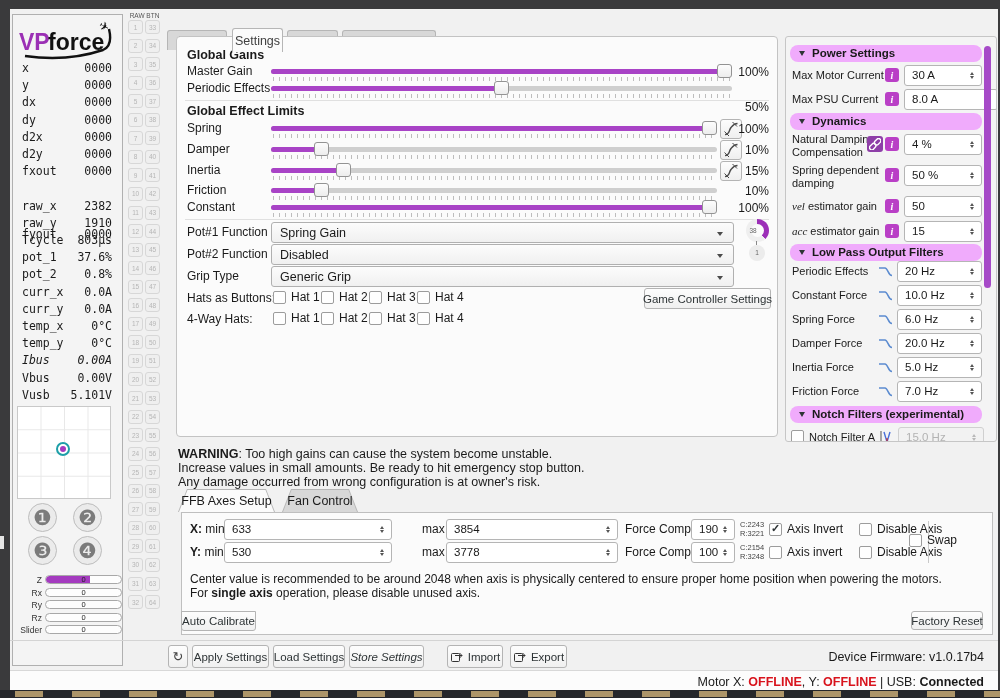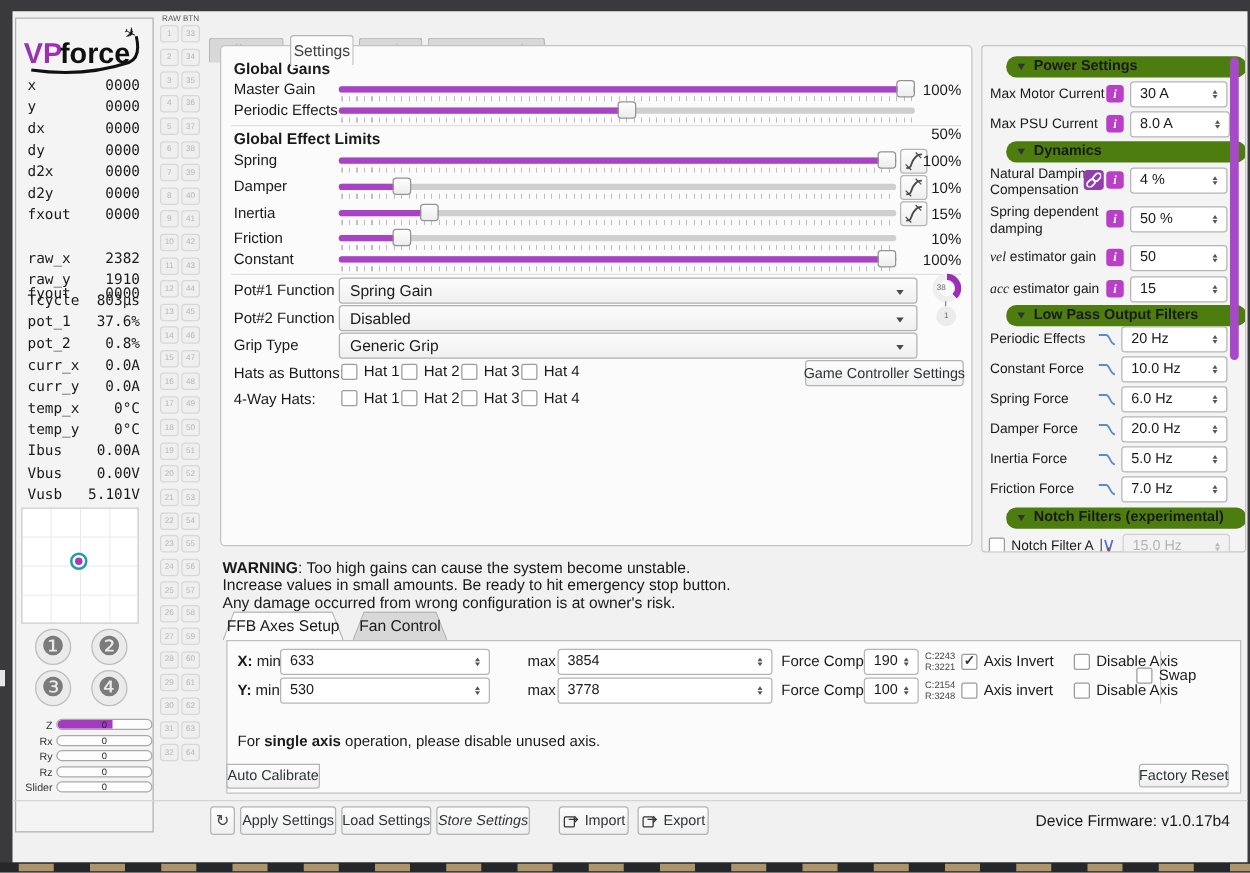--- a/index.html
+++ b/index.html
@@ -48,21 +48,21 @@
   .dropdown .dtext { position:absolute; left:8px; top:3px; }
   .dropdown .darrow { position:absolute; right:10px; top:9px; width:0; height:0; border:3.5px solid transparent; border-top:4.5px solid #4a4a4a; }
   .cb { width:13px; height:13px; background:#fefefe; border:1px solid #9c9c9c; border-radius:2px; position:relative; flex:none; }
   .cb.checked::after { content:"✓"; position:absolute; left:1px; top:-2px; font-size:11px; font-weight:bold; color:#2e3436; }
   .cblabel { font-size:12px; color:#1a1a1a; margin-left:5px; white-space:nowrap; }
   .hatgroup { position:absolute; display:flex; align-items:center; }
   .btn { position:absolute; background:linear-gradient(#fdfdfd,#f0f0f0); border:1px solid #b4b4b4; border-radius:3px; font-size:11.5px; color:#2e3436; display:flex; align-items:center; justify-content:center; white-space:nowrap; }
 
   
   .rightpanel { position:absolute; left:775px; top:27px; width:212px; height:406px; background:#f4f4f4; border:1px solid #c6c6c6; border-radius:3px; overflow:hidden; }
-  .rp-header { position:absolute; left:19px; width:192px; height:17px; background:#4d7c0f; border-radius:8px; }
+  .rp-header { position:absolute; left:4px; width:192px; height:17px; background:#f0abfc; border-radius:8px; }
   .rp-header .arr { position:absolute; left:9px; top:6px; width:0; height:0; border:3.5px solid transparent; border-top:5px solid #2e3436; }
   .rp-header .htext { position:absolute; left:22px; top:2px; font-size:11.5px; font-weight:bold; color:#1a1a1a; }
   .rp-label { position:absolute; left:6px; font-size:11px; color:#1a1a1a; line-height:13px; white-space:nowrap; }
   .infoicon { position:absolute; width:14px; height:14px; background:#b93fc6; border-radius:3px; color:#fff; display:flex; align-items:center; justify-content:center; font:italic bold 10px "Liberation Serif",serif; }
   .linkicon { position:absolute; width:16px; height:16px; background:#8e3fa8; border-radius:3px; display:flex; align-items:center; justify-content:center; }
   .spininput { position:absolute; height:21px; background:#fff; border:1px solid #b5b5b5; border-radius:3px; }
   .spininput .sval { position:absolute; left:7px; top:3px; font-size:11.5px; color:#1a1a1a; }
   .spinner { position:absolute; right:0; top:0; bottom:0; width:15px; border-radius:0 3px 3px 0; }
   .spinner::before { content:""; position:absolute; left:4px; top:4px; width:0; height:0; border:2.5px solid transparent; border-bottom:3.5px solid #555; }
   .spinner::after { content:""; position:absolute; left:4px; bottom:4px; width:0; height:0; border:2.5px solid transparent; border-top:3.5px solid #555; }
@@ -168,21 +168,21 @@
           <span class="tv">0.0A</span>
         </div>
         <div class="telemetry-row" style="top: 304px;">
           <span class="tl">temp_x</span>
           <span class="tv">0°C</span>
         </div>
         <div class="telemetry-row" style="top: 321.2px;">
           <span class="tl">temp_y</span>
           <span class="tv">0°C</span>
         </div>
-        <div class="telemetry-row" style="top: 338.4px;">
+        <div class="telemetry-row" style="top: 338.4px; font-style: italic;">
           <span class="tl">Ibus</span>
           <span class="tv">0.00A</span>
         </div>
         <div class="telemetry-row" style="top: 355.6px;">
           <span class="tl">Vbus</span>
           <span class="tv">0.00V</span>
         </div>
         <div class="telemetry-row" style="top: 372.8px;">
           <span class="tl">Vusb</span>
           <span class="tv">5.101V</span>
@@ -463,21 +463,21 @@
           <div class="htext">Power Settings</div>
         </div>
         <div class="rp-label" style="top: 32px;">Max Motor Current</div>
         <div class="infoicon" style="left: 99px; top: 31px;">i</div>
         <div class="spininput" style="left: 118px; top: 28px; width: 78px;">
           <span class="sval">30 A</span>
           <div class="spinner"></div>
         </div>
         <div class="rp-label" style="top: 56px;">Max PSU Current</div>
         <div class="infoicon" style="left: 99px; top: 55px;">i</div>
-        <div class="spininput" style="left: 118px; top: 52px; width: 80px;">
+        <div class="spininput" style="left: 118px; top: 52px; width: 94px;">
           <span class="sval">8.0 A</span>
           <div class="spinner"></div>
         </div>
         <div class="rp-header" style="top: 76px;">
           <div class="arr"></div>
           <div class="htext">Dynamics</div>
         </div>
         <div class="rp-label" style="top: 96px; width: 78px;">Natural Damping<br>Compensation</div>
         <div class="linkicon" style="left: 81px; top: 99px;">
           <svg width="12" height="12">
@@ -647,20 +647,21 @@
         <div class="hatgroup" style="left: 677px; top: 32px;">
           <div class="cb"></div>
           <span class="cblabel">Disable Axis</span>
         </div>
         <div style="position: absolute; left: 746px; top: 8px; width: 1px; height: 42px; background: rgb(201, 201, 201);"></div>
         <div class="hatgroup" style="left: 727px; top: 20px;">
           <div class="cb"></div>
           <span class="cblabel">Swap</span>
         </div>
       </div>
+    <div class="noteline" style="top:59px;">Center value is recommended to be around 2048 when axis is physically centered to ensure proper home position when powering the motors.</div>
     <div class="noteline" style="top:73px;"><span>For </span><b>single axis</b><span> operation, please disable unused axis.</span></div>
     <div class="btn" style="left:-1px;top:98px;width:75px;height:20px;border-radius:0 0 3px 3px;">Auto Calibrate</div>
     <div class="btn" style="left:729px;top:98px;width:72px;height:19px;">Factory Reset</div>
   </div>
 
   <div class="toolbar-sep"></div>
 
   <div id="toolbar">
       <div class="btn" style="left: 158px; top: 636px; width: 20px; height: 23px;">
         <span style="font-size:13px;color:#444;">↻</span>
@@ -672,20 +673,25 @@
           <rect x="1.5" y="3.5" width="8" height="8" rx="1" stroke="#333" fill="none"></rect>
           <path d="M5,1.5 H12 M9.5,-1 L12,1.5 L9.5,4" transform="translate(0,4)" stroke="#333" fill="none"></path>
         </svg>Import</div>
       <div class="btn" style="left: 500px; top: 636px; width: 57px; height: 23px;"><svg width="13" height="13" style="margin-right:5px;">
           <rect x="1.5" y="3.5" width="8" height="8" rx="1" stroke="#333" fill="none"></rect>
           <path d="M5,1.5 H12 M9.5,-1 L12,1.5 L9.5,4" transform="translate(0,4)" stroke="#333" fill="none"></path>
         </svg>Export</div>
     </div>
   <div class="fwtext">Device Firmware: v1.0.17b4</div>
 
+  <div class="statusbar">
+    <div class="statustext">
+      <span>Motor X: </span><span class="offline">OFFLINE</span><span>, Y: </span><span class="offline">OFFLINE</span><span> | USB: </span><b>Connected</b>
+    </div>
+  </div>
 </div>
 
 <div class="bottomstrip" id="bottomstrip">
     <div class="tanseg" style="left: 15px; width: 28px;"></div>
     <div class="tanseg" style="left: 72px; width: 28px;"></div>
     <div class="tanseg" style="left: 129px; width: 28px;"></div>
     <div class="tanseg" style="left: 186px; width: 28px;"></div>
     <div class="tanseg" style="left: 243px; width: 28px;"></div>
     <div class="tanseg" style="left: 300px; width: 28px;"></div>
     <div class="tanseg" style="left: 357px; width: 28px;"></div>

